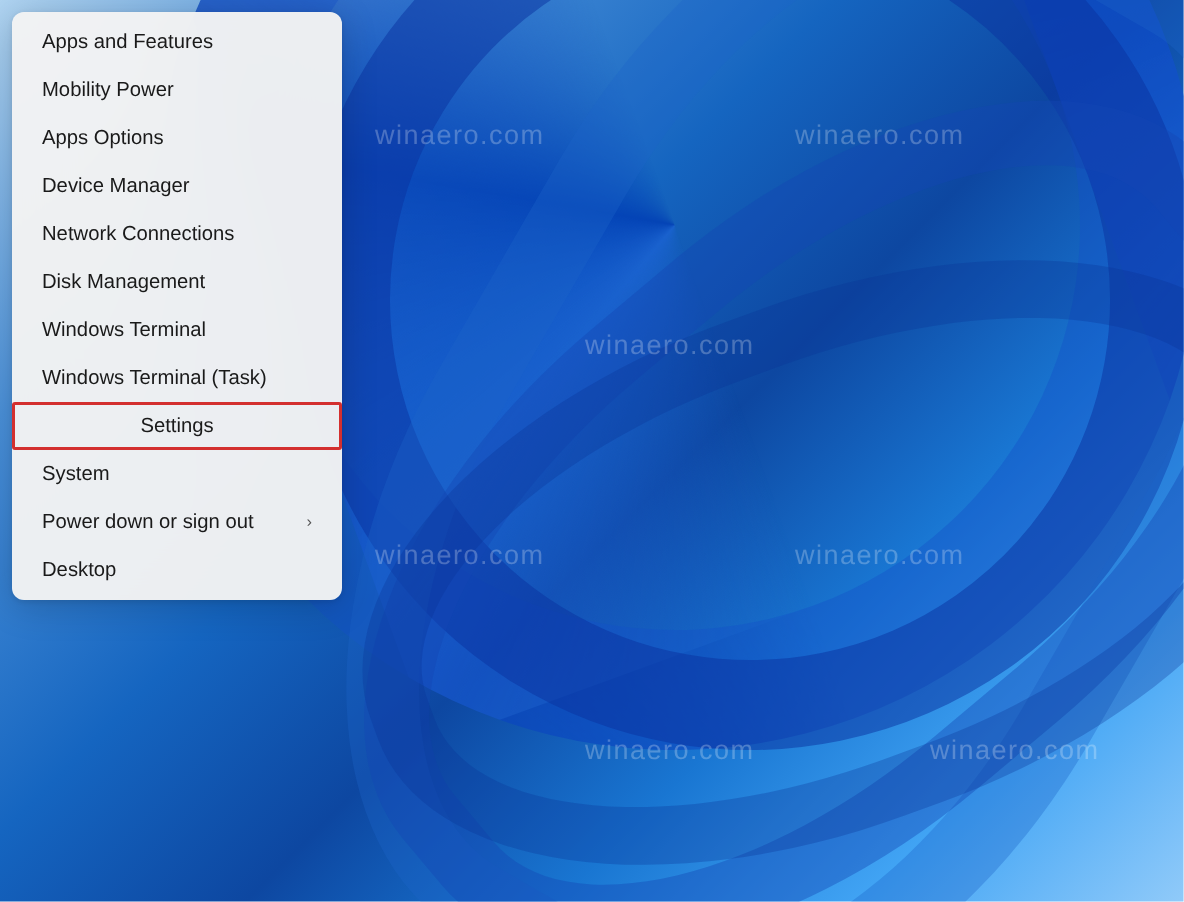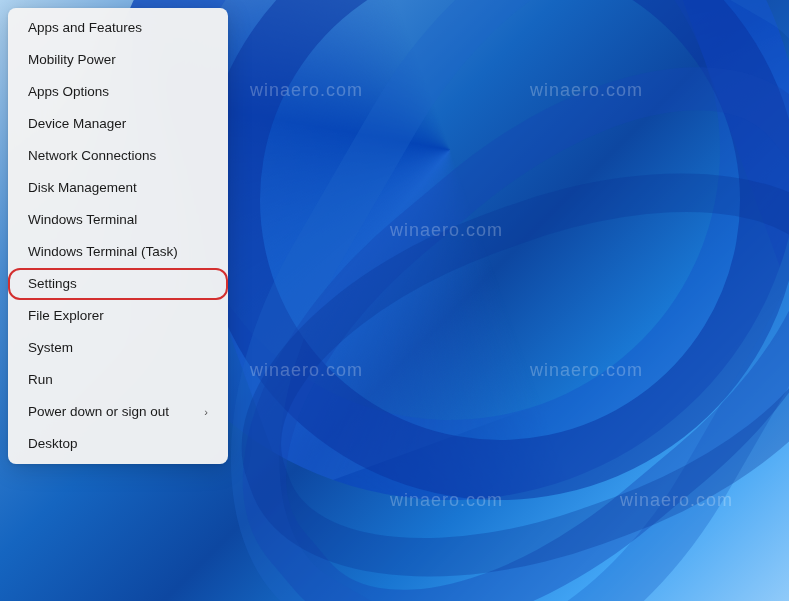--- a/index.html
+++ b/index.html
@@ -100,21 +100,22 @@
       cursor: pointer;
       user-select: none;
       line-height: 1.3;
       min-height: 32px;
     }
 
     .menu-item.highlighted {
       background: transparent;
       outline: 2px solid #d32f2f;
       outline-offset: -2px;
-      border-radius: 12px;
+      border-radius: 2px;
+      justify-content: center;
     }
 
     .menu-item .chevron {
       font-size: 11px;
       color: #555;
       margin-left: 8px;
     }
   </style>
 </head>
 <body>
@@ -159,27 +160,21 @@
     <div class="menu-item">
       <span>Windows Terminal</span>
     </div>
     <div class="menu-item">
       <span>Windows Terminal (Task)</span>
     </div>
     <div class="menu-item highlighted">
       <span>Settings</span>
     </div>
     <div class="menu-item">
-      <span>File Explorer</span>
-    </div>
-    <div class="menu-item">
       <span>System</span>
-    </div>
-    <div class="menu-item">
-      <span>Run</span>
     </div>
     <div class="menu-item">
       <span>Power down or sign out</span>
       <span class="chevron">›</span>
     </div>
     <div class="menu-item">
       <span>Desktop</span>
     </div>
   </div>
 

